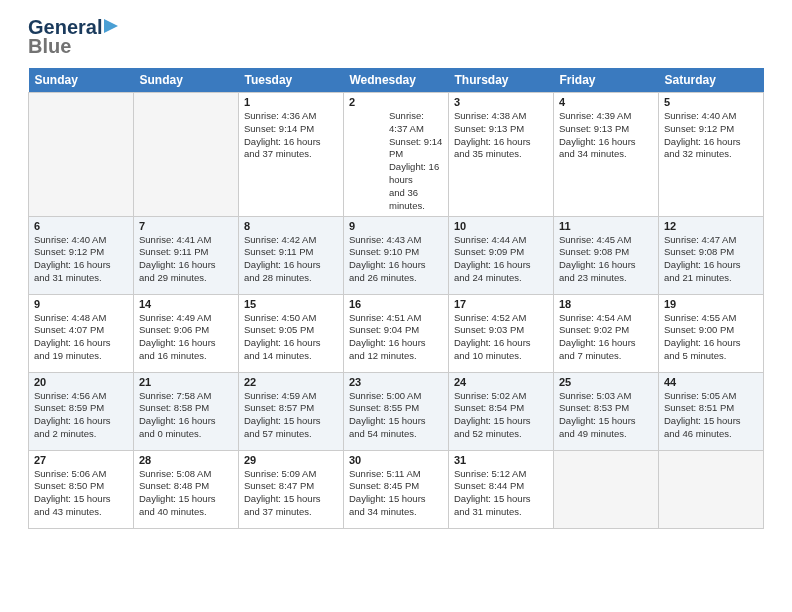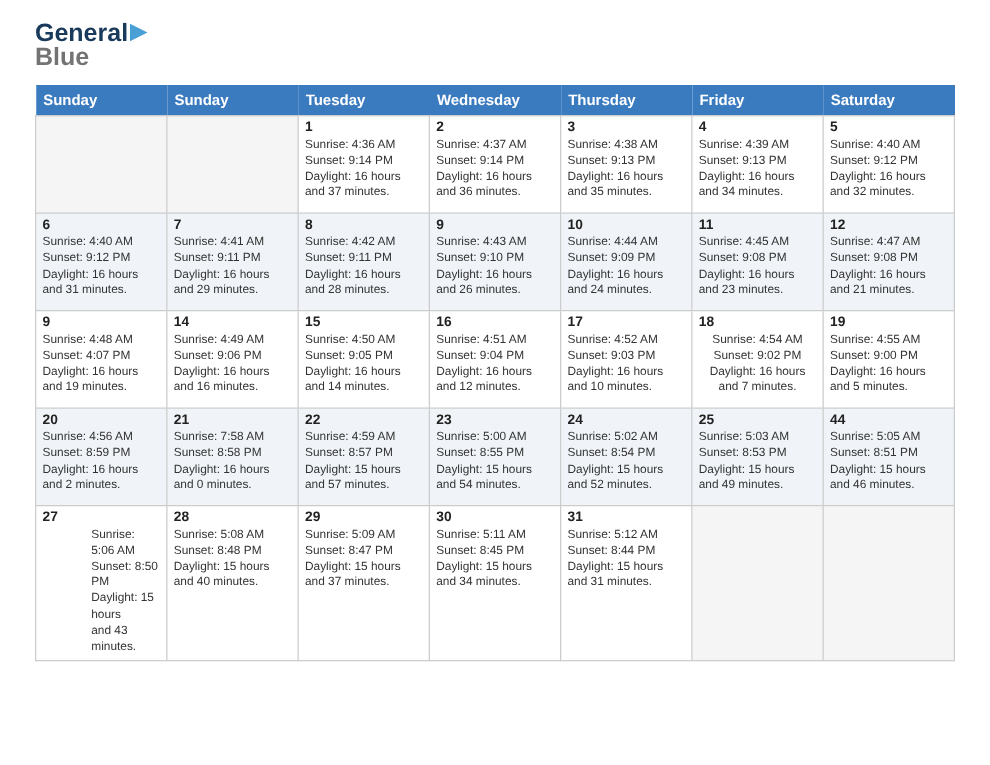--- a/index.html
+++ b/index.html
@@ -120,21 +120,21 @@
           <td class="empty"></td>
           <td>
             <div class="day-num">1</div>
             <div class="day-info" style="white-space: pre-line;">Sunrise: 4:36 AM
 Sunset: 9:14 PM
 Daylight: 16 hours
 and 37 minutes.</div>
           </td>
           <td>
             <div class="day-num">2</div>
-            <div class="day-info" style="white-space: pre-line;">Sunrise: 4:37 AM
+            <div class="day-info" style="white-space: pre-line; margin-left: 40px;">Sunrise: 4:37 AM
 Sunset: 9:14 PM
 Daylight: 16 hours
 and 36 minutes.</div>
           </td>
           <td>
             <div class="day-num">3</div>
             <div class="day-info" style="white-space: pre-line;">Sunrise: 4:38 AM
 Sunset: 9:13 PM
 Daylight: 16 hours
 and 35 minutes.</div>
@@ -236,21 +236,21 @@
           </td>
           <td>
             <div class="day-num">17</div>
             <div class="day-info" style="white-space: pre-line;">Sunrise: 4:52 AM
 Sunset: 9:03 PM
 Daylight: 16 hours
 and 10 minutes.</div>
           </td>
           <td>
             <div class="day-num">18</div>
-            <div class="day-info" style="white-space: pre-line; text-align: center;">Sunrise: 4:54 AM
+            <div class="day-info" style="white-space: pre-line;">Sunrise: 4:54 AM
 Sunset: 9:02 PM
 Daylight: 16 hours
 and 7 minutes.</div>
           </td>
           <td>
             <div class="day-num">19</div>
             <div class="day-info" style="white-space: pre-line;">Sunrise: 4:55 AM
 Sunset: 9:00 PM
 Daylight: 16 hours
 and 5 minutes.</div>
@@ -303,21 +303,21 @@
             <div class="day-num">44</div>
             <div class="day-info" style="white-space: pre-line;">Sunrise: 5:05 AM
 Sunset: 8:51 PM
 Daylight: 15 hours
 and 46 minutes.</div>
           </td>
         </tr>
         <tr class="row-odd">
           <td>
             <div class="day-num">27</div>
-            <div class="day-info" style="white-space: pre-line; margin-left: 39px;">Sunrise: 5:06 AM
+            <div class="day-info" style="white-space: pre-line;">Sunrise: 5:06 AM
 Sunset: 8:50 PM
 Daylight: 15 hours
 and 43 minutes.</div>
           </td>
           <td>
             <div class="day-num">28</div>
             <div class="day-info" style="white-space: pre-line;">Sunrise: 5:08 AM
 Sunset: 8:48 PM
 Daylight: 15 hours
 and 40 minutes.</div>

